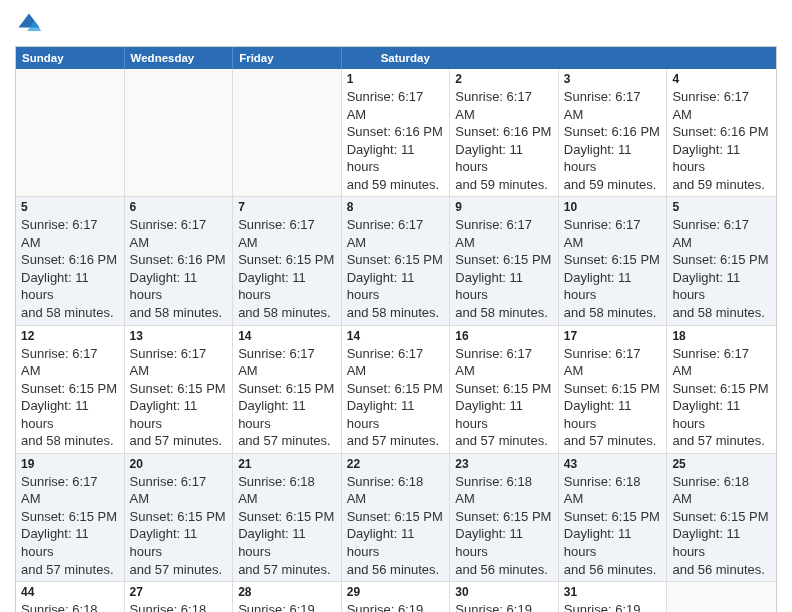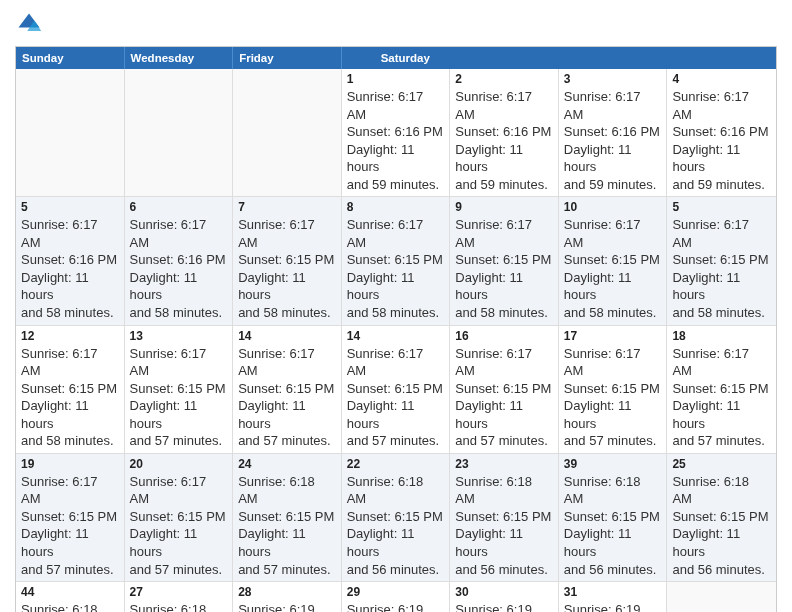--- a/index.html
+++ b/index.html
@@ -221,33 +221,33 @@
         <div class="cal-row">
           <div class="cal-cell alt-row">
             <div class="day-num">19</div>
             <div class="day-info">Sunrise: 6:17 AM<br>Sunset: 6:15 PM<br>Daylight: 11 hours<br>and 57 minutes.</div>
           </div>
           <div class="cal-cell alt-row">
             <div class="day-num">20</div>
             <div class="day-info">Sunrise: 6:17 AM<br>Sunset: 6:15 PM<br>Daylight: 11 hours<br>and 57 minutes.</div>
           </div>
           <div class="cal-cell alt-row">
-            <div class="day-num">24</div>
+            <div class="day-num">21</div>
             <div class="day-info">Sunrise: 6:18 AM<br>Sunset: 6:15 PM<br>Daylight: 11 hours<br>and 57 minutes.</div>
           </div>
           <div class="cal-cell alt-row">
             <div class="day-num">22</div>
             <div class="day-info">Sunrise: 6:18 AM<br>Sunset: 6:15 PM<br>Daylight: 11 hours<br>and 56 minutes.</div>
           </div>
           <div class="cal-cell alt-row">
             <div class="day-num">23</div>
             <div class="day-info">Sunrise: 6:18 AM<br>Sunset: 6:15 PM<br>Daylight: 11 hours<br>and 56 minutes.</div>
           </div>
           <div class="cal-cell alt-row">
-            <div class="day-num">39</div>
+            <div class="day-num">43</div>
             <div class="day-info">Sunrise: 6:18 AM<br>Sunset: 6:15 PM<br>Daylight: 11 hours<br>and 56 minutes.</div>
           </div>
           <div class="cal-cell alt-row">
             <div class="day-num">25</div>
             <div class="day-info">Sunrise: 6:18 AM<br>Sunset: 6:15 PM<br>Daylight: 11 hours<br>and 56 minutes.</div>
           </div>
         </div>
         <div class="cal-row">
           <div class="cal-cell">
             <div class="day-num">44</div>

